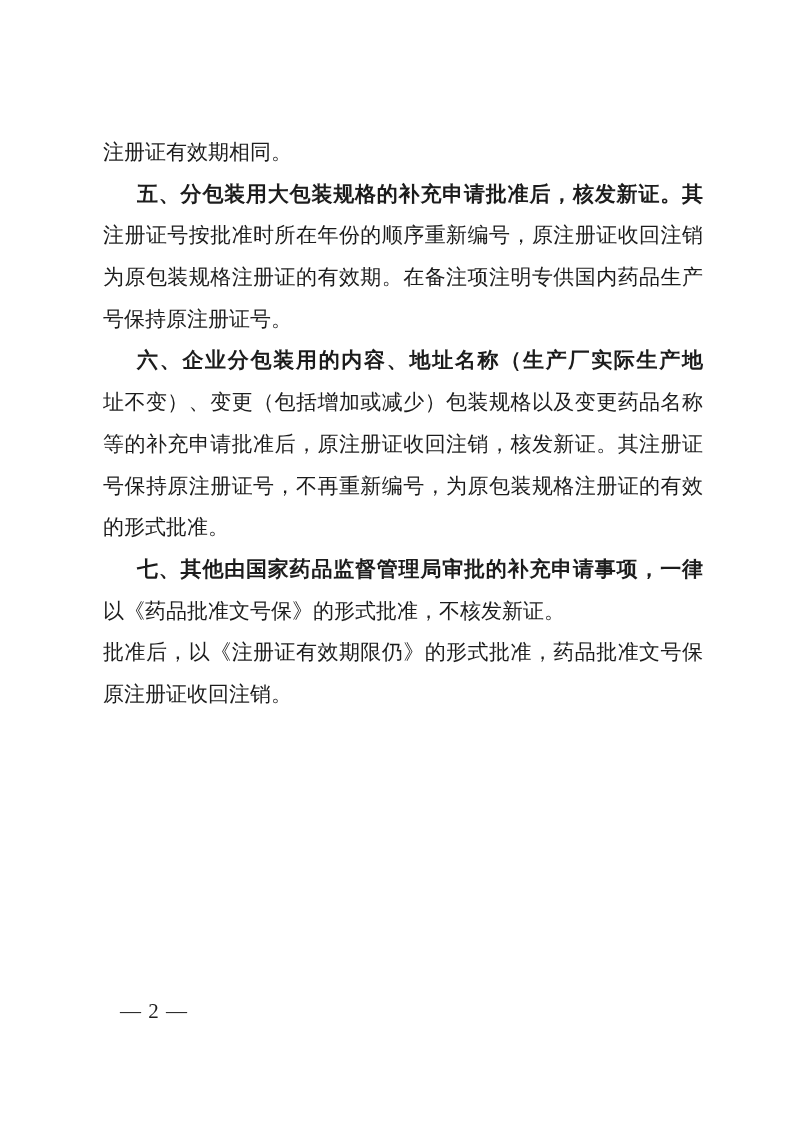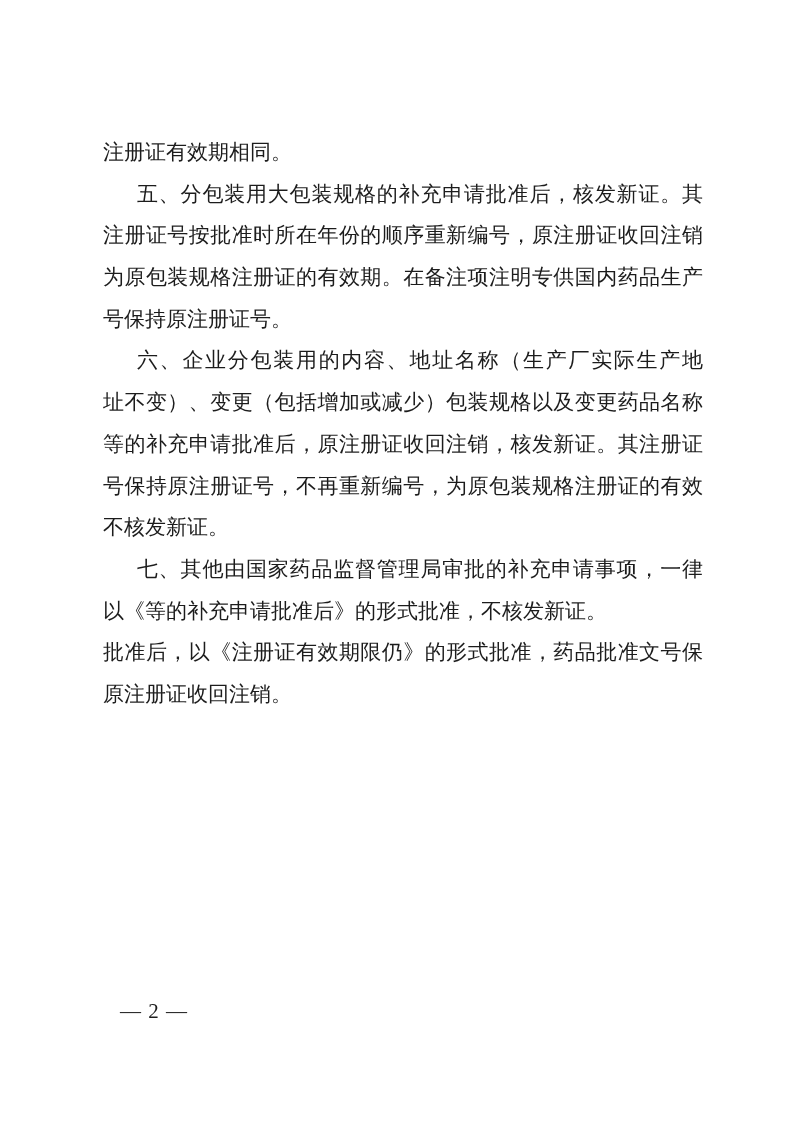--- a/index.html
+++ b/index.html
@@ -39,20 +39,21 @@
     text-justify: inter-character;
     white-space: normal;
     overflow: hidden;
   }
   .line.short {
     text-align: left;
     text-align-last: left;
   }
   .line.first {
     text-indent: 34px;
+    font-weight: bold;
   }
   .page-number {
     position: absolute;
     left: 120px;
     top: 1000px;
     font-size: 21px;
     line-height: 22px;
     color: #1c1c1c;
     letter-spacing: 1px;
     white-space: pre;
@@ -70,25 +71,25 @@
         <div class="line first">五、分包装用大包装规格的补充申请批准后，核发新证。其</div>
         <div class="line">注册证号按批准时所在年份的顺序重新编号，原注册证收回注销</div>
         <div class="line">为原包装规格注册证的有效期。在备注项注明专供国内药品生产</div>
         <div class="line short">号保持原注册证号。</div>
       </div>
       <div class="paragraph">
         <div class="line first">六、企业分包装用的内容、地址名称（生产厂实际生产地</div>
         <div class="line">址不变）、变更（包括增加或减少）包装规格以及变更药品名称</div>
         <div class="line">等的补充申请批准后，原注册证收回注销，核发新证。其注册证</div>
         <div class="line">号保持原注册证号，不再重新编号，为原包装规格注册证的有效期</div>
-        <div class="line short">不核发新证。</div>
+        <div class="line short">的形式批准。</div>
       </div>
       <div class="paragraph">
         <div class="line first">七、其他由国家药品监督管理局审批的补充申请事项，一律</div>
-        <div class="line short">以《等的补充申请批准后》的形式批准，不核发新证。</div>
+        <div class="line short">以《药品批准文号保》的形式批准，不核发新证。</div>
       </div>
       <div class="paragraph">
         <div class="line">批准后，以《注册证有效期限仍》的形式批准，药品批准文号保</div>
         <div class="line short">原注册证收回注销。</div>
       </div>
     </main>
   <div class="page-number">— 2 —</div>
 </div>
 
 </body></html>

